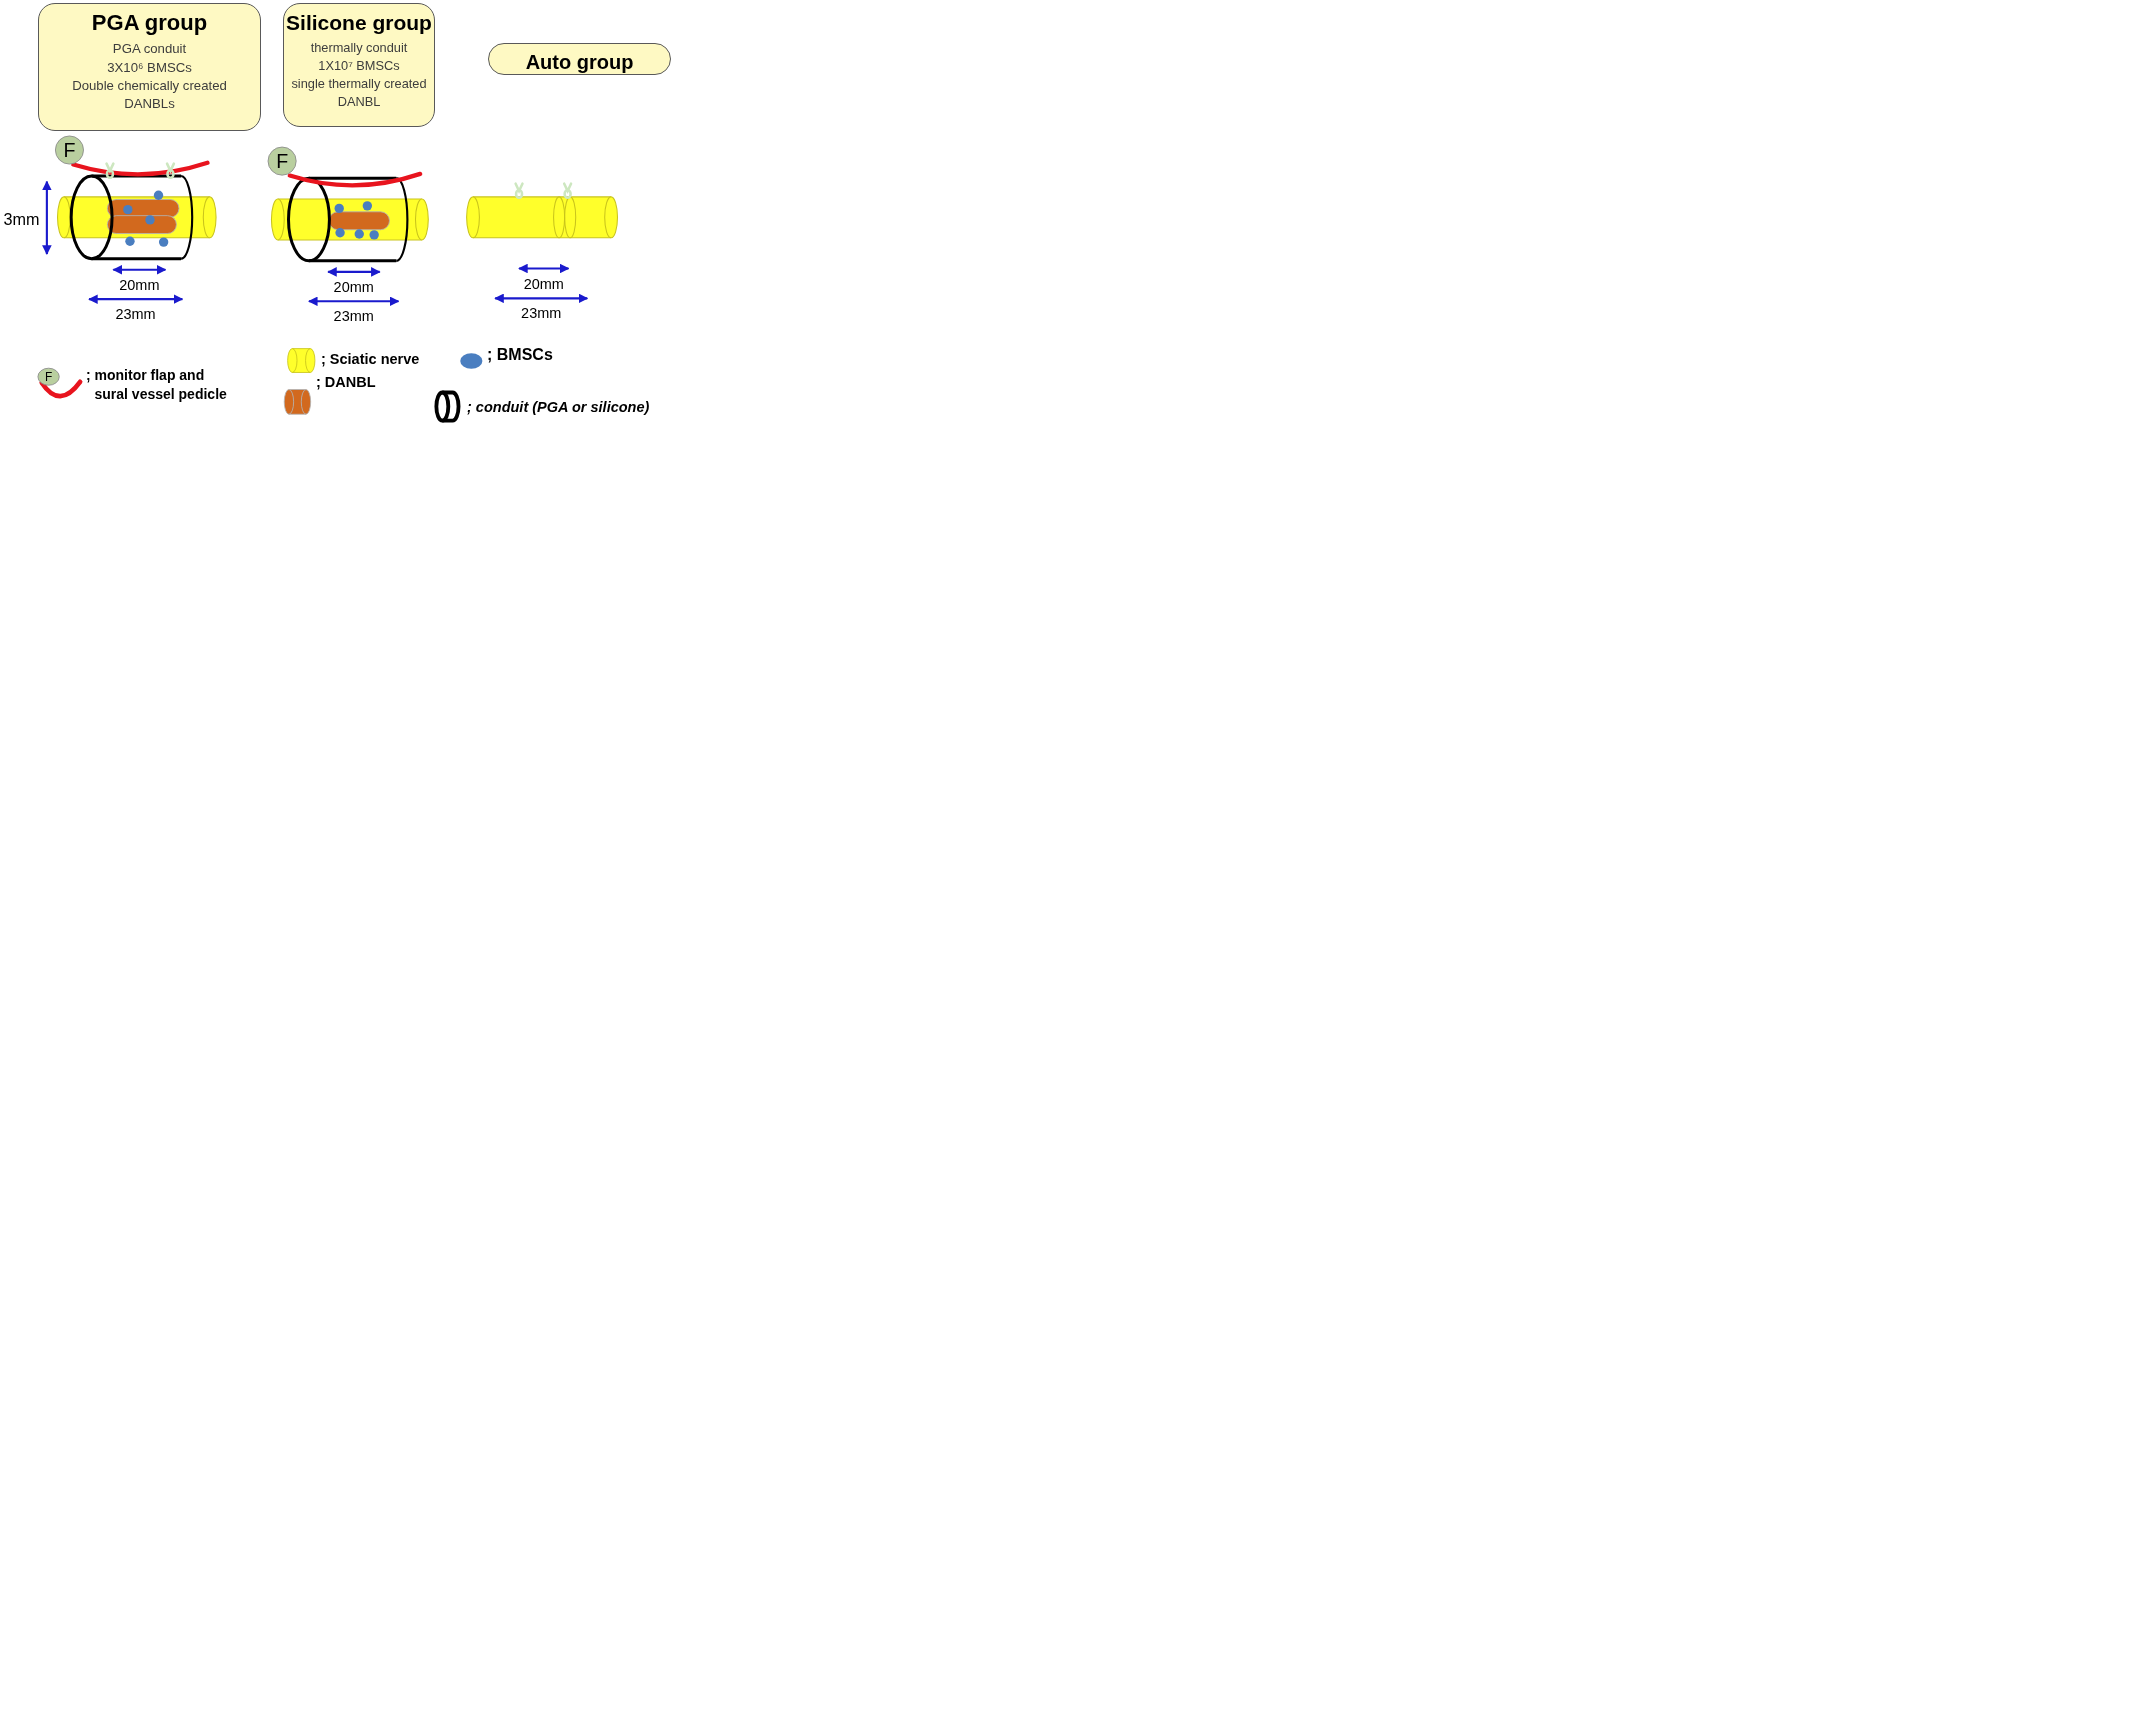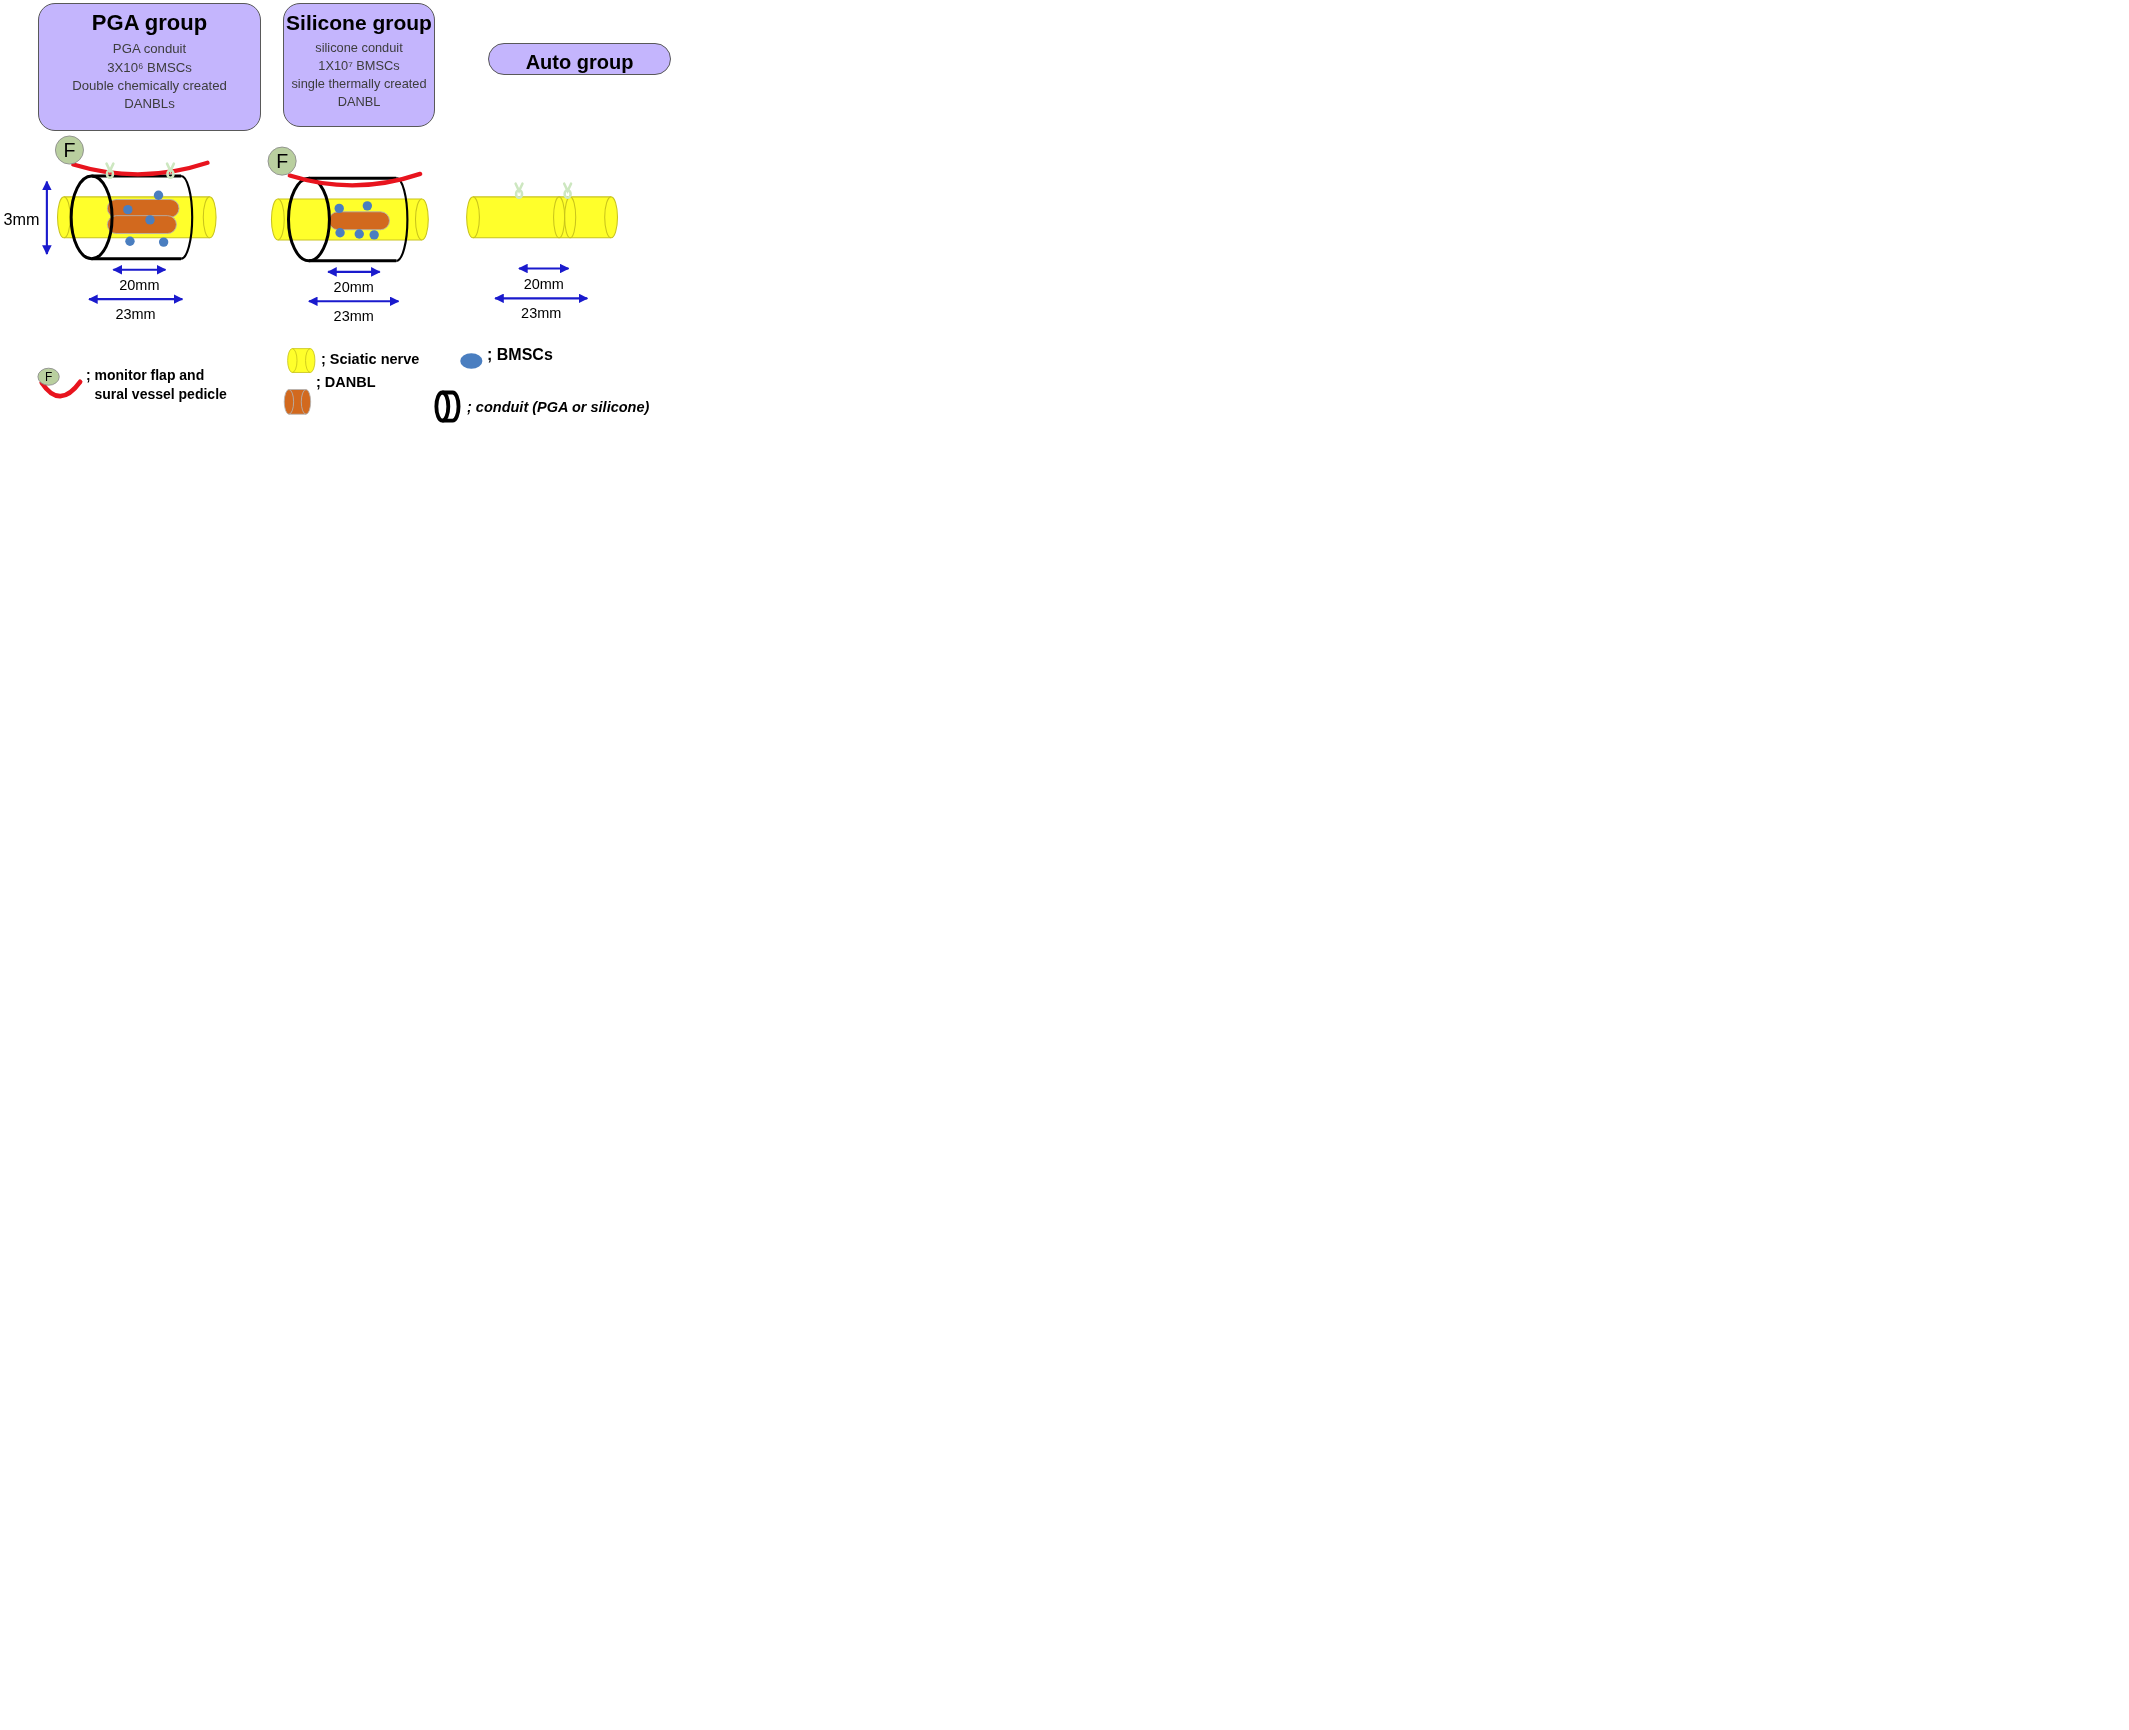--- a/index.html
+++ b/index.html
@@ -1,21 +1,21 @@
 <!DOCTYPE html>
 <html style="font-size:6.8px"><head>
 <meta charset="utf-8">
 <style>
   html,body{margin:0;padding:0;background:#ffffff;}
   .figure{position:relative;width:678px;height:433px;background:#ffffff;
           font-family:"Liberation Sans",sans-serif;overflow:hidden;}
   svg.layer{position:absolute;left:0;top:0;}
   svg text{font-family:"Liberation Sans",sans-serif;fill:#000;}
 
-  .group-box{position:absolute;background:#c4b5fd;border:0.9px solid #595959;
+  .group-box{position:absolute;background:#fef9c3;border:0.9px solid #595959;
              border-radius:17px;text-align:center;box-sizing:border-box;}
   .group-title{font-weight:bold;color:#000;}
   .group-line{color:#3d3d3d;}
 
   #box-pga{left:38px;top:2.6px;width:223px;height:128px;padding-top:6.8px;}
   #box-pga .group-title{font-size:22px;line-height:25.6px;margin-bottom:4.3px;}
   #box-pga .group-line{font-size:13.2px;line-height:18.3px;}
 
   #box-silicone{left:283px;top:2.6px;width:152px;height:124px;padding-top:6px;}
   #box-silicone .group-title{font-size:21px;line-height:25px;margin-bottom:4.3px;}
@@ -185,21 +185,21 @@
   <div class="group-box" id="box-pga">
     <div class="group-title">PGA group</div>
     <div class="group-line">PGA conduit</div>
     <div class="group-line">3X10⁶ BMSCs</div>
     <div class="group-line">Double chemically created</div>
     <div class="group-line">DANBLs</div>
   </div>
 
   <div class="group-box" id="box-silicone">
     <div class="group-title">Silicone group</div>
-    <div class="group-line">silicone conduit</div>
+    <div class="group-line">thermally conduit</div>
     <div class="group-line">1X10⁷ BMSCs</div>
     <div class="group-line">single thermally created</div>
     <div class="group-line">DANBL</div>
   </div>
 
   <div class="group-box" id="box-auto">
     <div class="group-title">Auto group</div>
   </div>
 
   <div class="legend-label" id="legend-flap-label">

